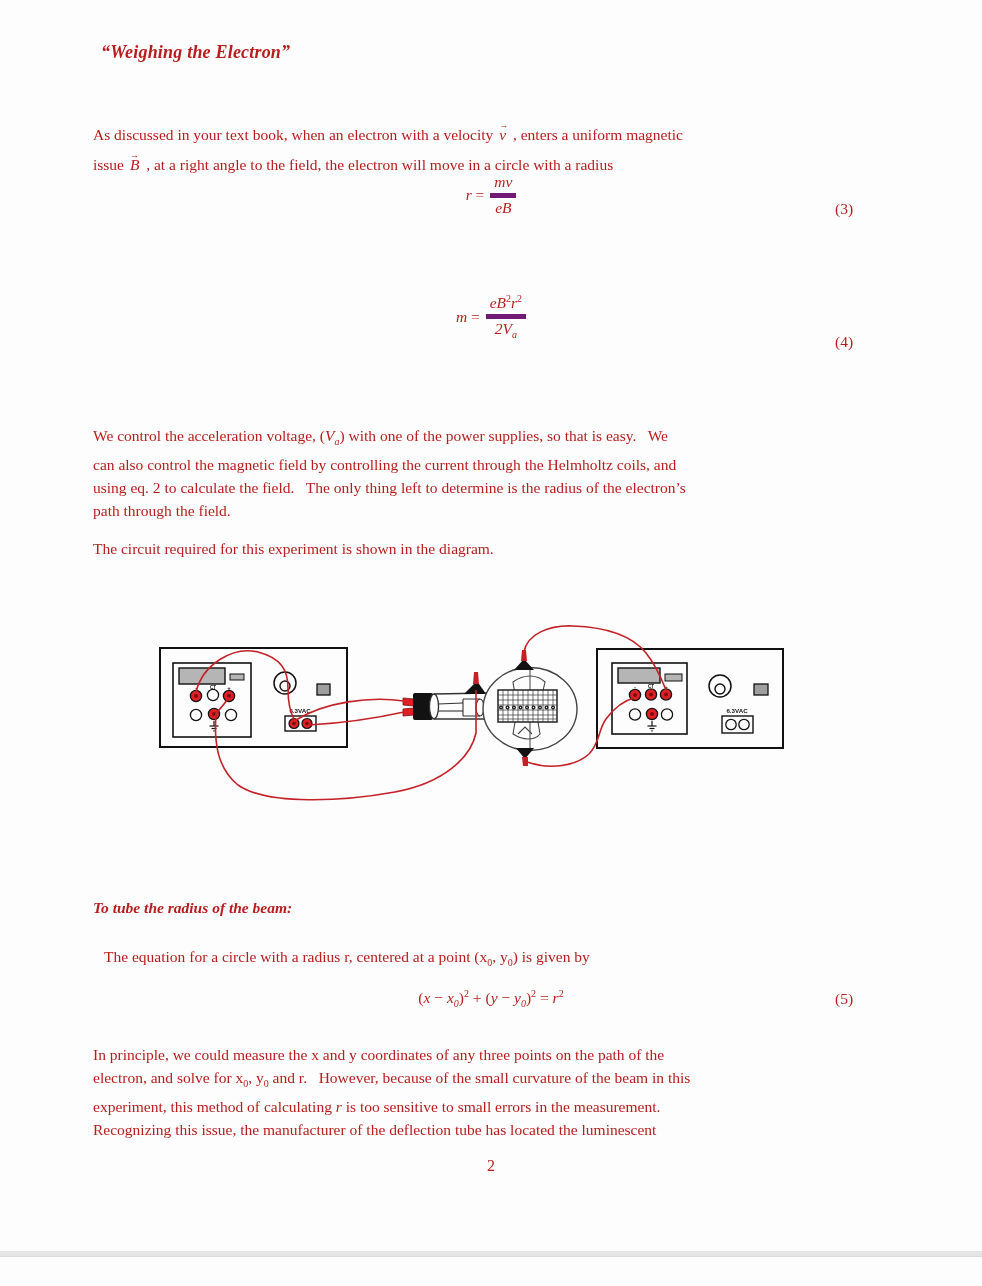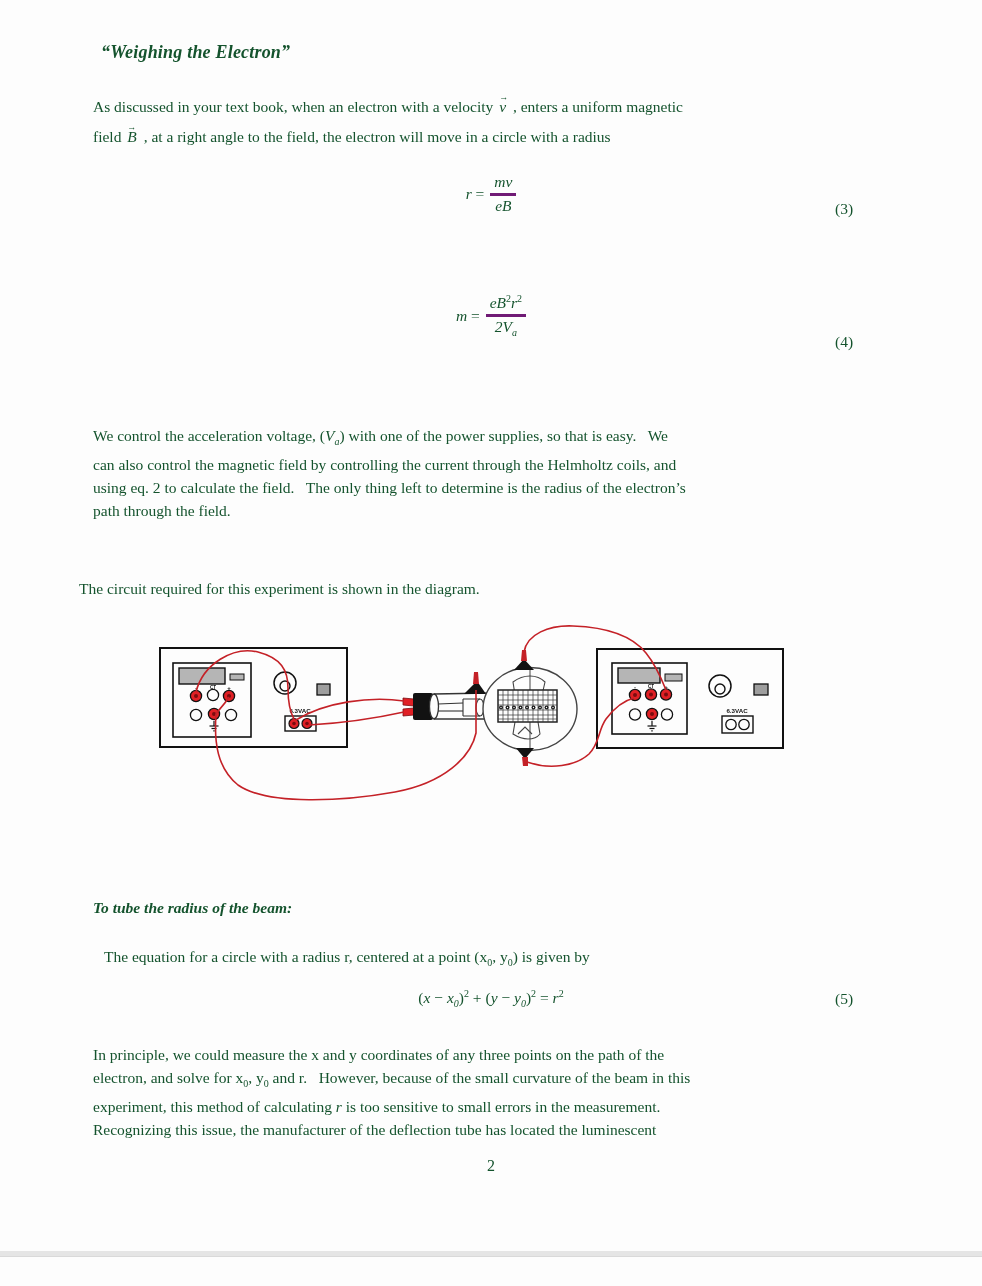--- a/index.html
+++ b/index.html
@@ -1,44 +1,44 @@
 <!DOCTYPE html>
 <html><head>
 <meta charset="utf-8">
 <style>
   html,body{margin:0;padding:0;background:#fdfdfd;}
   .page{position:relative;width:982px;height:1286px;background:#fdfdfd;overflow:hidden;
-        font-family:"Liberation Serif","DejaVu Serif",serif;color:#14532d;}
+        font-family:"Liberation Serif","DejaVu Serif",serif;color:#b91c1c;}
   .abs{position:absolute;}
   .doc-title{font-size:18px;font-weight:bold;font-style:italic;letter-spacing:.2px;}
   .para{font-size:15.5px;line-height:23px;width:775px;}
-  .para-wide{line-height:30px;}
+  .para-wide{line-height:30px;margin-top:28px;}
   .h2{font-size:15.5px;font-weight:bold;font-style:italic;}
   .seg-i{font-style:italic;}
   .seg-sub{font-size:10px;vertical-align:-4px;}
   .seg-sup{font-size:10px;vertical-align:6px;}
   .seg-vec{font-style:italic;position:relative;display:inline-block;margin:0 3px 0 2px;}
   .seg-vec::after{content:"\2192";position:absolute;left:0;top:-10px;font-size:9px;font-style:normal;}
   .eq-row{left:0;width:982px;display:flex;justify-content:center;align-items:center;font-size:15.5px;}
   .frac{display:inline-flex;flex-direction:column;align-items:center;line-height:1.2;margin-left:6px;}
-  .frac .num{padding:0 4px 1px 4px;border-bottom:3px solid #701a75;}
+  .frac .num{padding:0 4px 1px 4px;border-bottom:5px solid #701a75;}
   .frac .den{padding:1px 4px 0 4px;}
   .eq-tag{font-size:15.5px;}
   .page-number{font-size:16px;}
   .page-split{left:0;width:982px;height:5px;background:#e5e5e5;border-bottom:1px solid #d9d9d9;}
   svg text{font-family:"Liberation Sans","DejaVu Sans",sans-serif;}
 </style>
 </head>
 <body>
 
 <div class="page">
 
   <div class="abs doc-title" style="left:101px;top:42px;">“Weighing the Electron”</div>
 
-  <div class="abs para para-wide" style="left:93px;top:92px;"><span>As discussed in your text book, when an electron with a velocity </span><span class="seg-vec">v</span><span> , enters a uniform magnetic</span><br><span>field </span><span class="seg-vec">B</span><span> , at a right angle to the field, the electron will move in a circle with a radius</span></div>
+  <div class="abs para para-wide" style="left:93px;top:92px;"><span>As discussed in your text book, when an electron with a velocity </span><span class="seg-vec">v</span><span> , enters a uniform magnetic</span><br><span>issue </span><span class="seg-vec">B</span><span> , at a right angle to the field, the electron will move in a circle with a radius</span></div>
 
   <div class="abs eq-row" style="top:173px;">
     <span><span class="seg-i">r</span><span> =</span></span>
     <span class="frac">
       <span class="num"><span class="seg-i">mv</span></span>
       <span class="den"><span class="seg-i">eB</span></span>
     </span>
   </div>
   <div class="abs eq-tag" style="left:835px;top:200px;">(3)</div>
 
@@ -48,21 +48,21 @@
     <span class="frac">
       <span class="num"><span class="seg-i">eB</span><span class="seg-sup">2</span><span class="seg-i">r</span><span class="seg-sup">2</span></span>
       <span class="den"><span class="seg-i">2V</span><span class="seg-sub seg-i">a</span></span>
     </span>
   </div>
   <div class="abs eq-tag" style="left:835px;top:333px;">(4)</div>
 
 
   <div class="abs para" style="left:93px;top:424px;"><span>We control the acceleration voltage, (</span><span class="seg-i">V</span><span class="seg-sub seg-i">a</span><span>) with one of the power supplies, so that is easy.&nbsp;&nbsp; We</span><br><span>can also control the magnetic field by controlling the current through the Helmholtz coils, and</span><br><span>using eq. 2 to calculate the field.&nbsp;&nbsp; The only thing left to determine is the radius of the electron’s</span><br><span>path through the field.</span></div>
 
-  <div class="abs para" style="left:79px;top:537px;margin-top:40px;"><span>The circuit required for this experiment is shown in the diagram.</span></div>
+  <div class="abs para" style="left:93px;top:537px;"><span>The circuit required for this experiment is shown in the diagram.</span></div>
 
   <div class="abs" style="left:0;top:600px;width:982px;height:280px;">
     <svg width="982" height="280" viewBox="0 600 982 280" xmlns="http://www.w3.org/2000/svg">
 
       <g>
         <rect x="160" y="648" width="187" height="99" fill="#fdfdfd" stroke="#111" stroke-width="2"></rect>
         <rect x="173" y="663" width="78" height="74" fill="#fdfdfd" stroke="#111" stroke-width="1.6"></rect>
         <rect x="179" y="668" width="46" height="16" fill="#b5b5b5" stroke="#111" stroke-width="1.4"></rect>
         <rect x="230" y="674" width="14" height="6" fill="#b5b5b5" stroke="#111" stroke-width="1"></rect>
 

